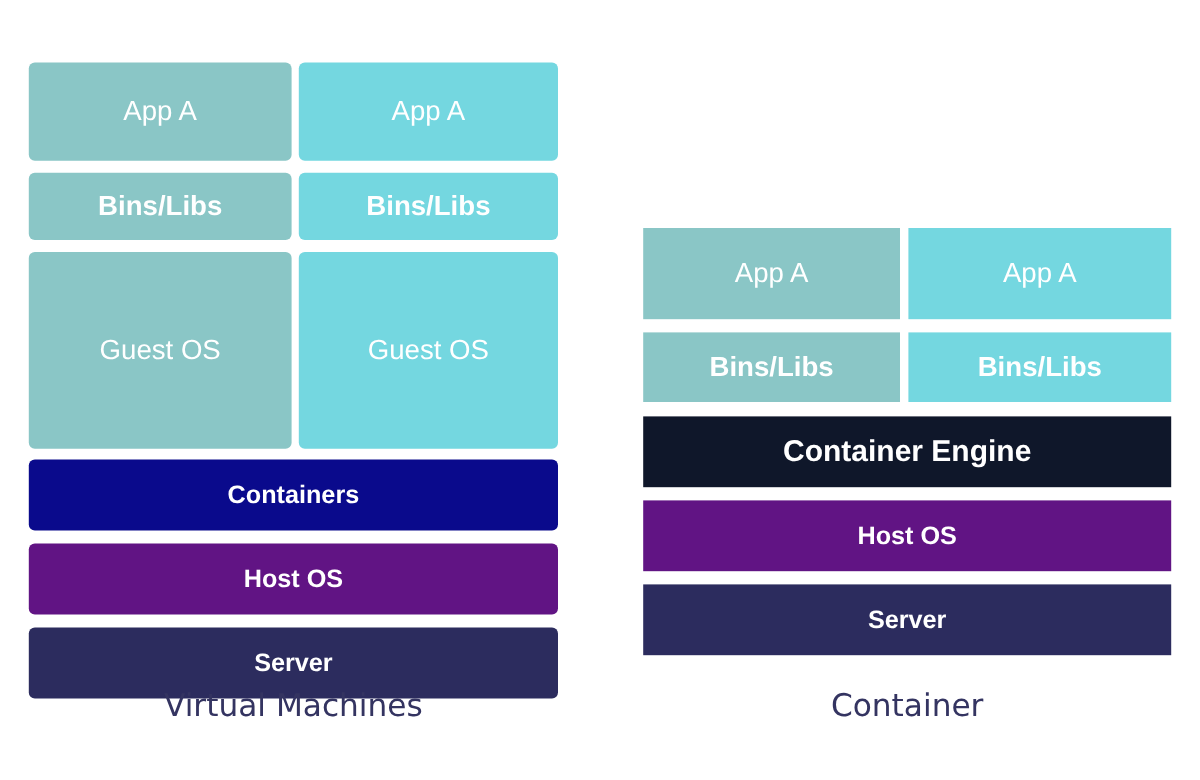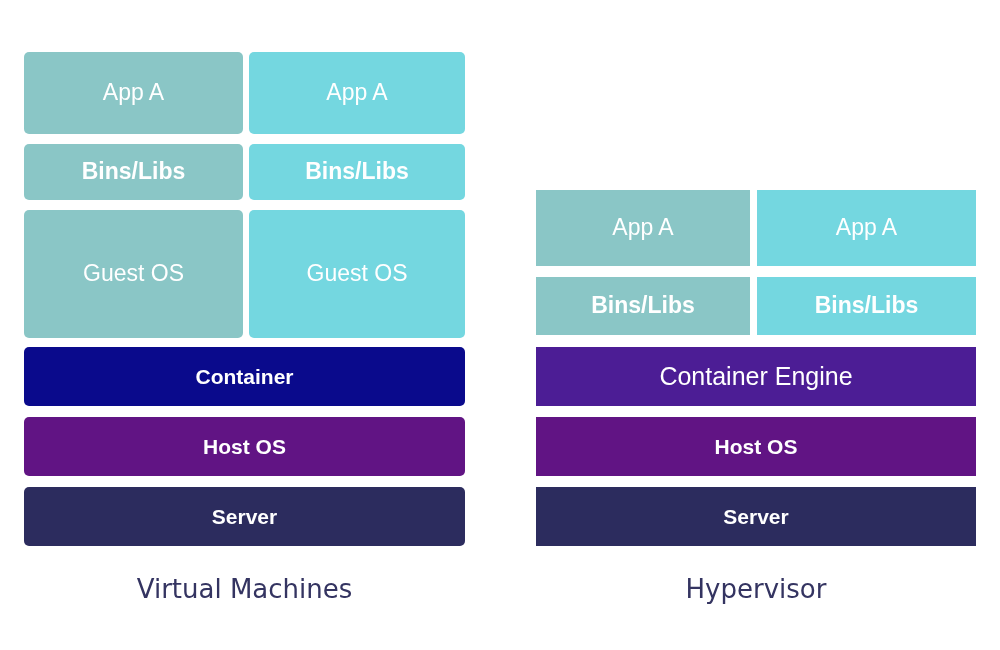--- a/index.html
+++ b/index.html
@@ -83,21 +83,21 @@
   }
 
   .row-spacer-10 { height: 10px; }
   .row-spacer-9  { height: 9px; }
   .row-spacer-11 { height: 11px; }
   .row-spacer-12 { height: 12px; }
 
   
   .h-app-vm      { height: 82px; }
   .h-bins-vm     { height: 56px; }
-  .h-guest-vm    { height: 128px; text-align: center; }
+  .h-guest-vm    { height: 164px; text-align: center; }
   .h-app-ct      { height: 76px; }
   .h-bins-ct     { height: 58px; }
   .h-bar         { height: 59px; }
 
   .label-app   { font-size: 23px; font-weight: 400; }
   .label-bins  { font-size: 23px; font-weight: 700; }
   .label-guest { font-size: 23px; font-weight: 400; }
   .label-bar-bold { font-size: 21px; font-weight: 700; }
   .label-bar-reg  { font-size: 25px; font-weight: 400; }
 
@@ -146,21 +146,21 @@
     <div class="row-spacer-10"></div>
 
     <div class="row">
       <div class="cell teal-muted h-guest-vm col-left label-guest">Guest OS</div>
       <div class="col-gap"></div>
       <div class="cell teal-bright h-guest-vm col-right label-guest">Guest OS</div>
     </div>
 
     <div class="row-spacer-9"></div>
 
-    <div class="bar h-bar label-bar-bold" style="background:#0a0a8c;">Container</div>
+    <div class="bar h-bar label-bar-bold" style="background:#0a0a8c;">Containers</div>
 
     <div class="row-spacer-11"></div>
 
     <div class="bar h-bar label-bar-bold" style="background:#611484;">Host OS</div>
 
     <div class="row-spacer-11"></div>
 
     <div class="bar h-bar label-bar-bold" style="background:#2c2c5e;">Server</div>
   </div>
 
@@ -175,28 +175,28 @@
     <div class="row-spacer-11"></div>
 
     <div class="row">
       <div class="cell teal-muted h-bins-ct col-left label-bins">Bins/Libs</div>
       <div class="col-gap"></div>
       <div class="cell teal-bright h-bins-ct col-right label-bins">Bins/Libs</div>
     </div>
 
     <div class="row-spacer-12"></div>
 
-    <div class="bar h-bar label-bar-reg" style="background:#4c1d95;">Container Engine</div>
+    <div class="bar h-bar label-bar-reg" style="background:#0f172a;font-weight:bold;">Container Engine</div>
 
     <div class="row-spacer-11"></div>
 
     <div class="bar h-bar label-bar-bold" style="background:#611484;">Host OS</div>
 
     <div class="row-spacer-11"></div>
 
     <div class="bar h-bar label-bar-bold" style="background:#2c2c5e;">Server</div>
   </div>
 
   <div class="caption" id="caption-vm">Virtual Machines</div>
 
-  <div class="caption" id="caption-containers">Hypervisor</div>
+  <div class="caption" id="caption-containers">Container</div>
 
 </div>
 
 </body></html>

